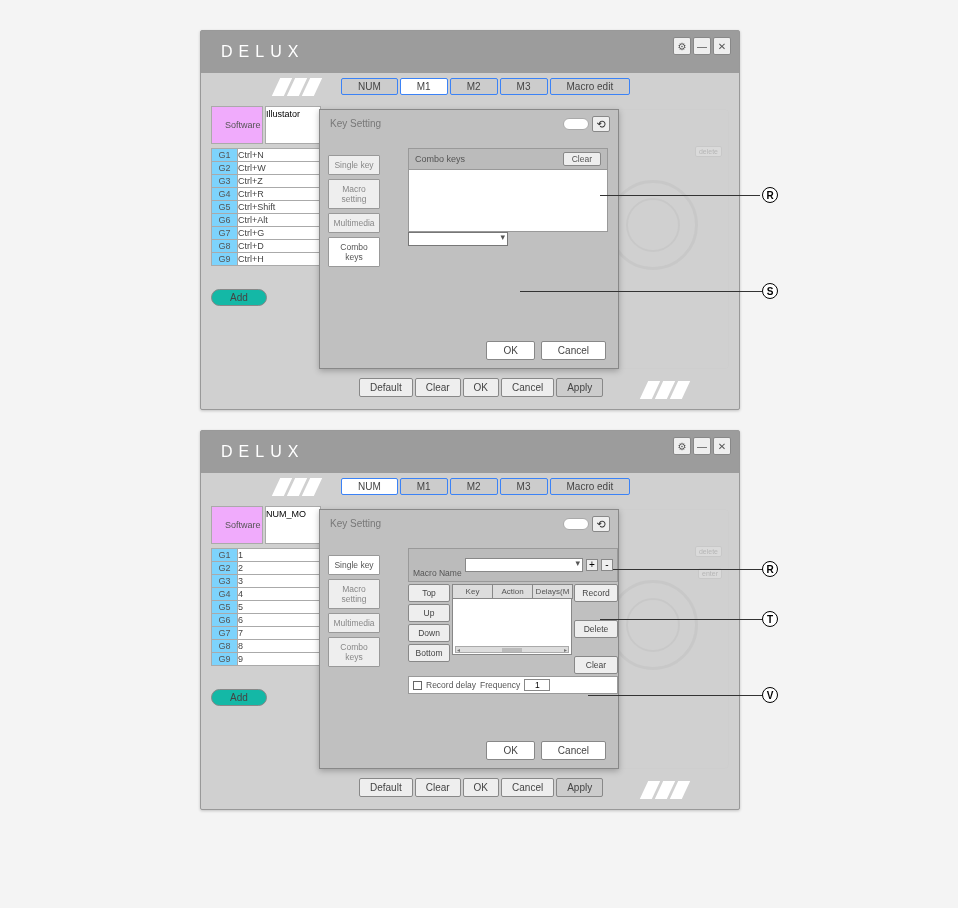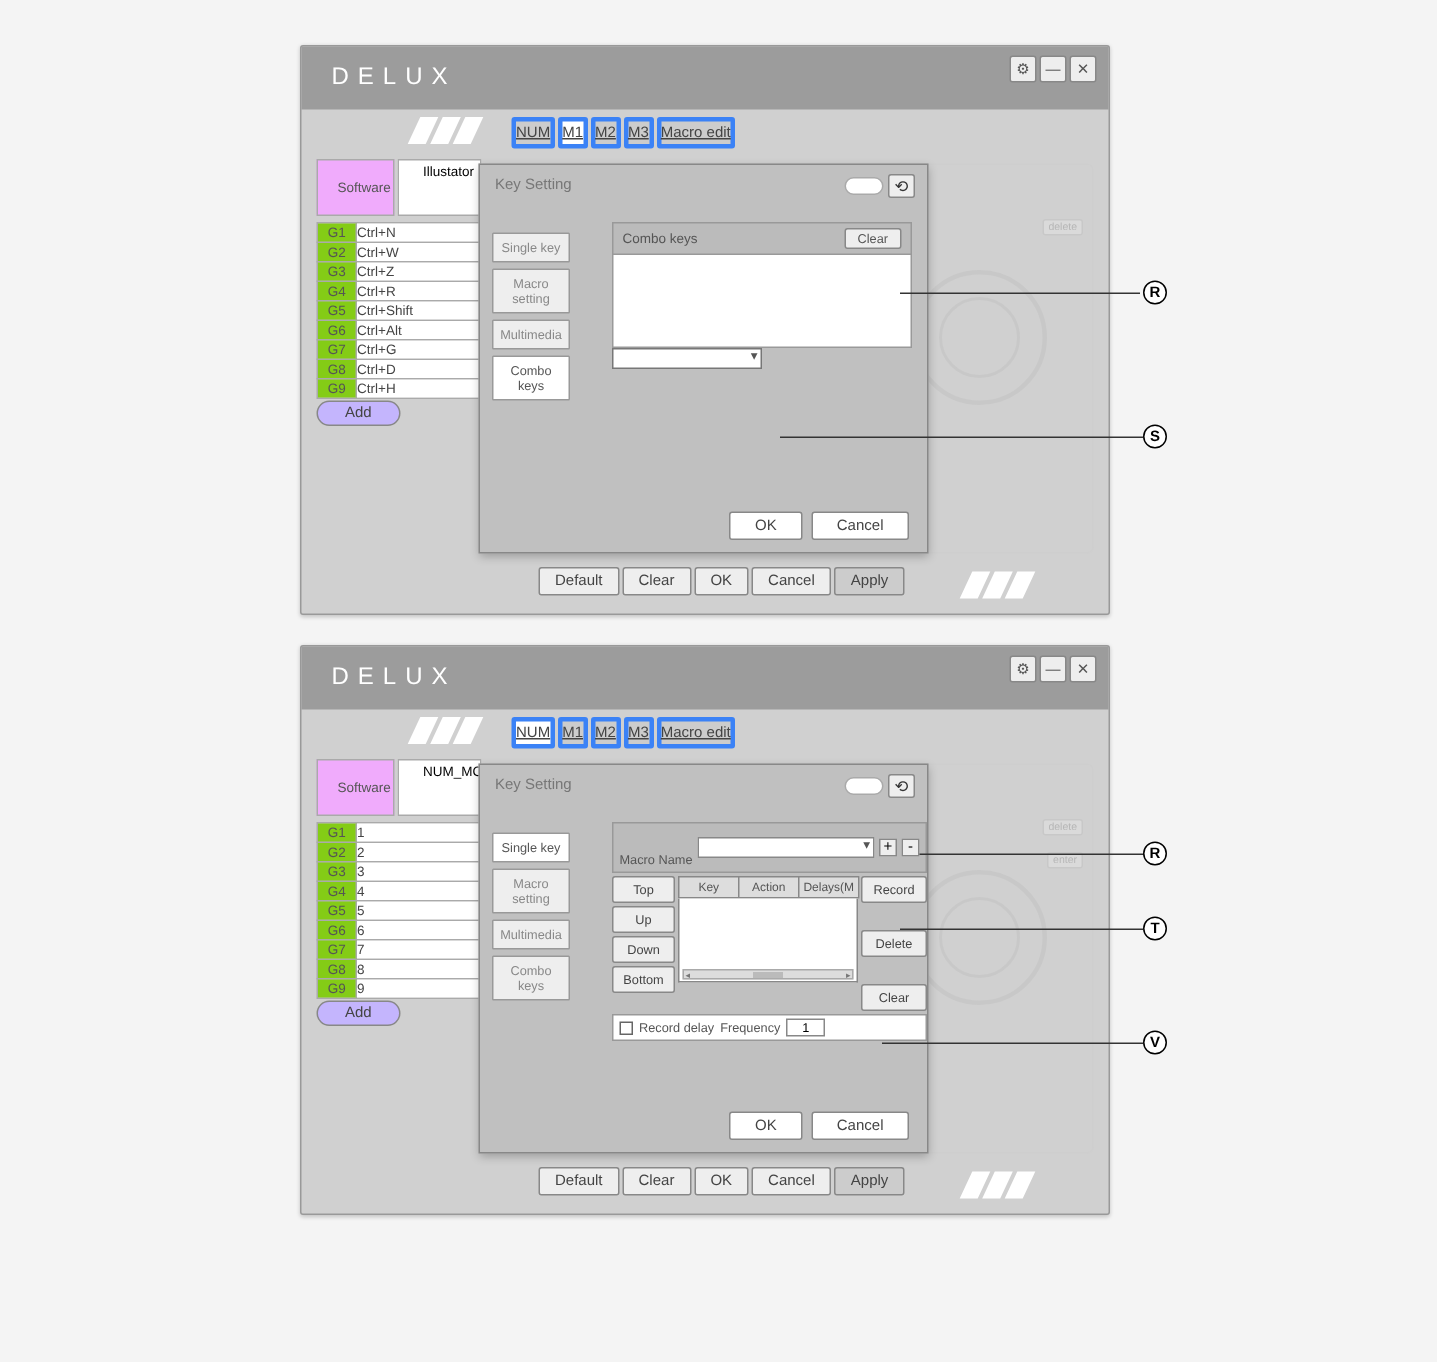--- a/index.html
+++ b/index.html
@@ -10,31 +10,31 @@
     position: relative; margin: 0 0 20px 200px; border-radius: 2px;
     box-shadow: 0 1px 3px rgba(0,0,0,0.2);
   }
   .titlebar { height: 42px; background: #9c9c9c; position: relative; }
   .logo { position: absolute; left: 20px; top: 12px; color: #fff; font-weight: 300; letter-spacing: 6px; font-size: 16px; }
   .win-controls { position: absolute; right: 8px; top: 6px; display: flex; gap: 2px; }
   .win-btn { width: 18px; height: 18px; background: #eee; border: 1px solid #888; border-radius: 2px; font-size: 10px; display: flex; align-items: center; justify-content: center; color: #555; cursor: pointer; }
   .stripes { position: absolute; left: 75px; top: 47px; display: flex; }
   .stripe { width: 12px; height: 18px; background: #fff; transform: skewX(-25deg); margin-right: 3px; }
   .tabs { position: absolute; left: 140px; top: 47px; display: flex; gap: 2px; }
-  .tab { border: 3px solid #3b82f6; background: #ccc; font-size: 10px; padding: 2px 0; border-radius: 2px; color: #444; cursor: pointer; text-decoration: underline; }
+  .tab { border: 1px solid #3b82f6; background: #ccc; font-size: 10px; padding: 2px 16px; border-radius: 2px; color: #444; cursor: pointer; }
   .tab.active { background: #fff; }
   .left-panel { position: absolute; left: 10px; top: 75px; width: 110px; }
   .sw-row { display: flex; gap: 2px; margin-bottom: 4px; }
   .sw-lbl { width: 52px; font-size: 9px; color: #555; border: 1px solid #aaa; background: #f0abfc; padding: 13px; text-align: center; }
-  .sw-sel { flex: 1; border: 1px solid #aaa; background: #fff; font-size: 9px; padding: 2px 16px; overflow: hidden; white-space: nowrap; }
+  .sw-sel { flex: 1; border: 1px solid #aaa; background: #fff; font-size: 9px; padding: 2px 0; overflow: hidden; white-space: nowrap; }
   .g-table { }
   .g-row { display: flex; border: 1px solid #aaa; margin-bottom: -1px; }
-  .g-k { width: 26px; background: #84cc16; font-size: 9px; text-align: center; padding: 1px 0; border-right: 1px solid #aaa; color: #555; }
+  .g-k { width: 26px; background: #7dd3fc; font-size: 9px; text-align: center; padding: 1px 0; border-right: 1px solid #aaa; color: #555; }
   .g-v { flex: 1; background: #fff; font-size: 9px; text-align: left; padding: 1px 0; overflow: hidden; white-space: nowrap; color: #444; }
-  .add-btn { margin-top: 2px; border: 1px solid #888; background: #c4b5fd; font-size: 10px; padding: 2px 18px; border-radius: 10px; color: #444; cursor: pointer; }
+  .add-btn { margin-top: 24px; border: 1px solid #888; background: #14b8a6; font-size: 10px; padding: 2px 18px; border-radius: 10px; color: #444; cursor: pointer; }
   .footer-btns { position: absolute; left: 158px; bottom: 12px; display: flex; gap: 2px; }
   .fbtn { border: 1px solid #888; background: #eee; font-size: 10px; padding: 3px 10px; border-radius: 2px; color: #444; cursor: pointer; }
   .fbtn.apply { background: #ccc; }
   .stripes2 { position: absolute; right: 50px; bottom: 10px; display: flex; }
   .stripes2 .stripe { background: #fff; }
   .modal {
     position: absolute; left: 118px; top: 78px; width: 300px; height: 260px;
     background: #c0c0c0; border: 1px solid #888; box-shadow: 0 2px 6px rgba(0,0,0,0.25);
   }
   .modal-title { font-size: 10px; color: #777; padding: 8px 10px; }

